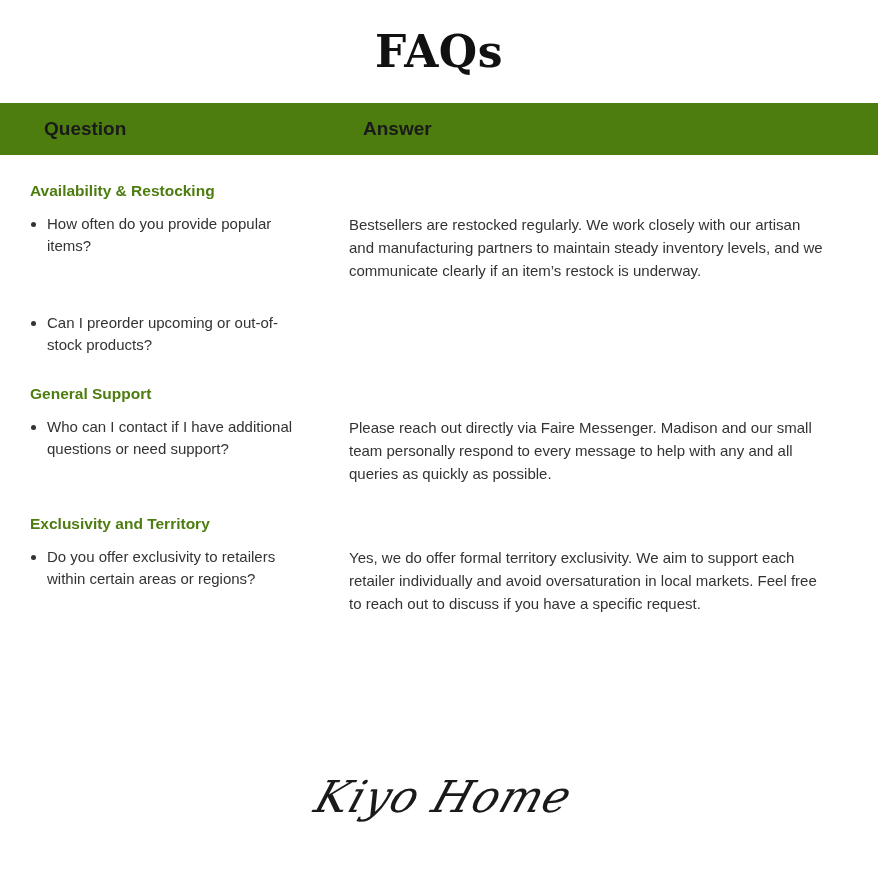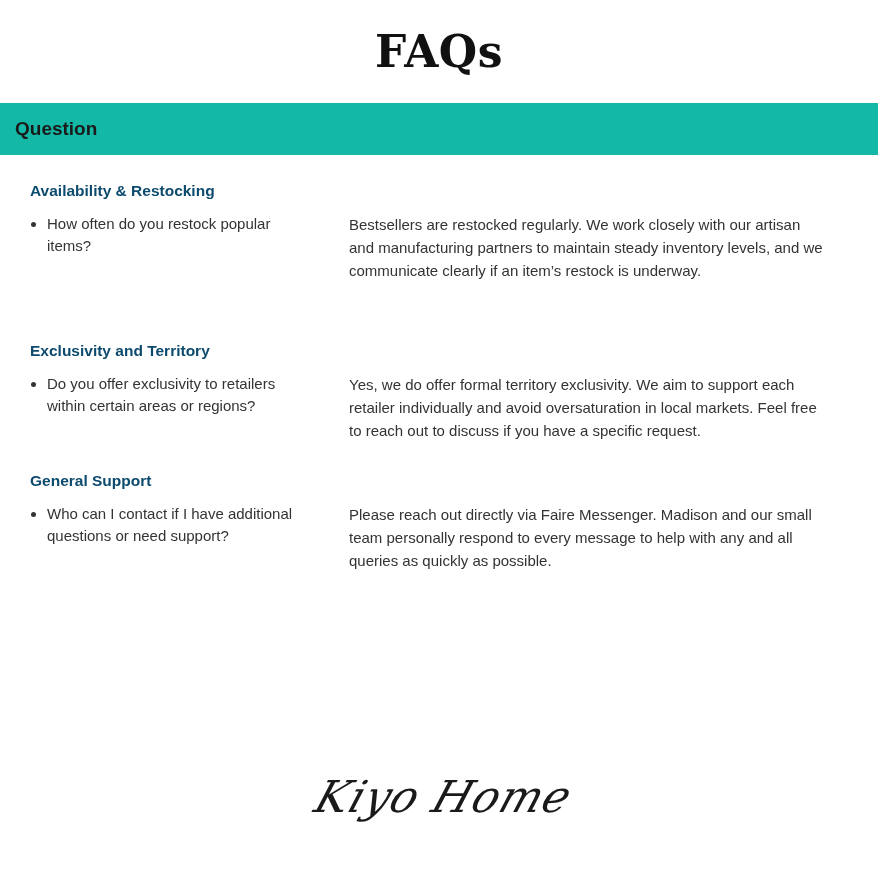--- a/index.html
+++ b/index.html
@@ -25,44 +25,44 @@
     font-family: "DejaVu Serif", "Liberation Serif", serif;
     font-weight: 700;
     font-size: 44px;
     line-height: 56px;
     letter-spacing: 0.5px;
     color: #111111;
   }
 
   
   .header-band {
-    background: #14b8a6;
+    background: #4d7c0f;
     height: 52px;
     display: grid;
     grid-template-columns: 319px 1fr;
     align-items: center;
-    padding-left: 15px;
+    padding-left: 44px;
     box-sizing: border-box;
   }
   .header-band .col-header {
     font-weight: 700;
     font-size: 19px;
     color: #1a1a1a;
   }
 
   
   .content {
     padding: 0 49px 0 30px;
   }
 
   .section-heading {
     margin: 20px 0 13px 0;
     font-weight: 700;
     font-size: 15.5px;
-    color: #0c4a6e;
+    color: #4d7c0f;
   }
   .faq-section:first-child .section-heading {
     margin-top: 27px;
   }
 
   .faq-row {
     display: grid;
     grid-template-columns: 319px 1fr;
     margin-bottom: 30px;
   }
@@ -98,68 +98,74 @@
     display: inline-block;
   }
 </style>
 </head>
 <body>
 
 <h1 class="page-title">FAQs</h1>
 
 <div class="header-band">
   <div class="col-header">Question</div>
+  <div class="col-header">Answer</div>
 </div>
 
 <div class="content">
 
   <section class="faq-section">
     <h2 class="section-heading">Availability &amp; Restocking</h2>
     <div class="faq-row">
       <div class="question-cell">
         <ul>
-            <li>How often do you restock popular items?</li>
+            <li>How often do you provide popular items?</li>
           </ul>
       </div>
       <div class="answer-cell">
         <p>Bestsellers are restocked regularly. We work closely with our artisan and manufacturing partners to maintain steady inventory levels, and we communicate clearly if an item’s restock is underway.</p>
       </div>
     </div>
     <div class="faq-row">
-    </div>
-  </section>
-
-  <section class="faq-section">
-    <h2 class="section-heading">Exclusivity and Territory</h2>
-    <div class="faq-row">
       <div class="question-cell">
         <ul>
-            <li>Do you offer exclusivity to retailers within certain areas or regions?</li>
+            <li>Can I preorder upcoming or out-of-stock products?</li>
           </ul>
-      </div>
-      <div class="answer-cell">
-        <p>Yes, we do offer formal territory exclusivity. We aim to support each retailer individually and avoid oversaturation in local markets. Feel free to reach out to discuss if you have a specific request.</p>
       </div>
     </div>
   </section>
 
   <section class="faq-section">
     <h2 class="section-heading">General Support</h2>
     <div class="faq-row">
       <div class="question-cell">
         <ul>
             <li>Who can I contact if I have additional questions or need support?</li>
           </ul>
       </div>
       <div class="answer-cell">
         <p>Please reach out directly via Faire Messenger. Madison and our small team personally respond to every message to help with any and all queries as quickly as possible.</p>
       </div>
     </div>
   </section>
 
+  <section class="faq-section">
+    <h2 class="section-heading">Exclusivity and Territory</h2>
+    <div class="faq-row">
+      <div class="question-cell">
+        <ul>
+            <li>Do you offer exclusivity to retailers within certain areas or regions?</li>
+          </ul>
+      </div>
+      <div class="answer-cell">
+        <p>Yes, we do offer formal territory exclusivity. We aim to support each retailer individually and avoid oversaturation in local markets. Feel free to reach out to discuss if you have a specific request.</p>
+      </div>
+    </div>
+  </section>
+
 </div>
 
 <div class="signature-wrap">
   <svg width="260" height="90" viewBox="0 0 260 90">
     <g transform="translate(130,60) skewX(-18)">
       <text x="0" y="0" text-anchor="middle" font-family="DejaVu Serif, Liberation Serif, serif" font-style="italic" font-size="44" letter-spacing="1" fill="#1a1a1a">Kiyo Home</text>
     </g>
   </svg>
 </div>
 

